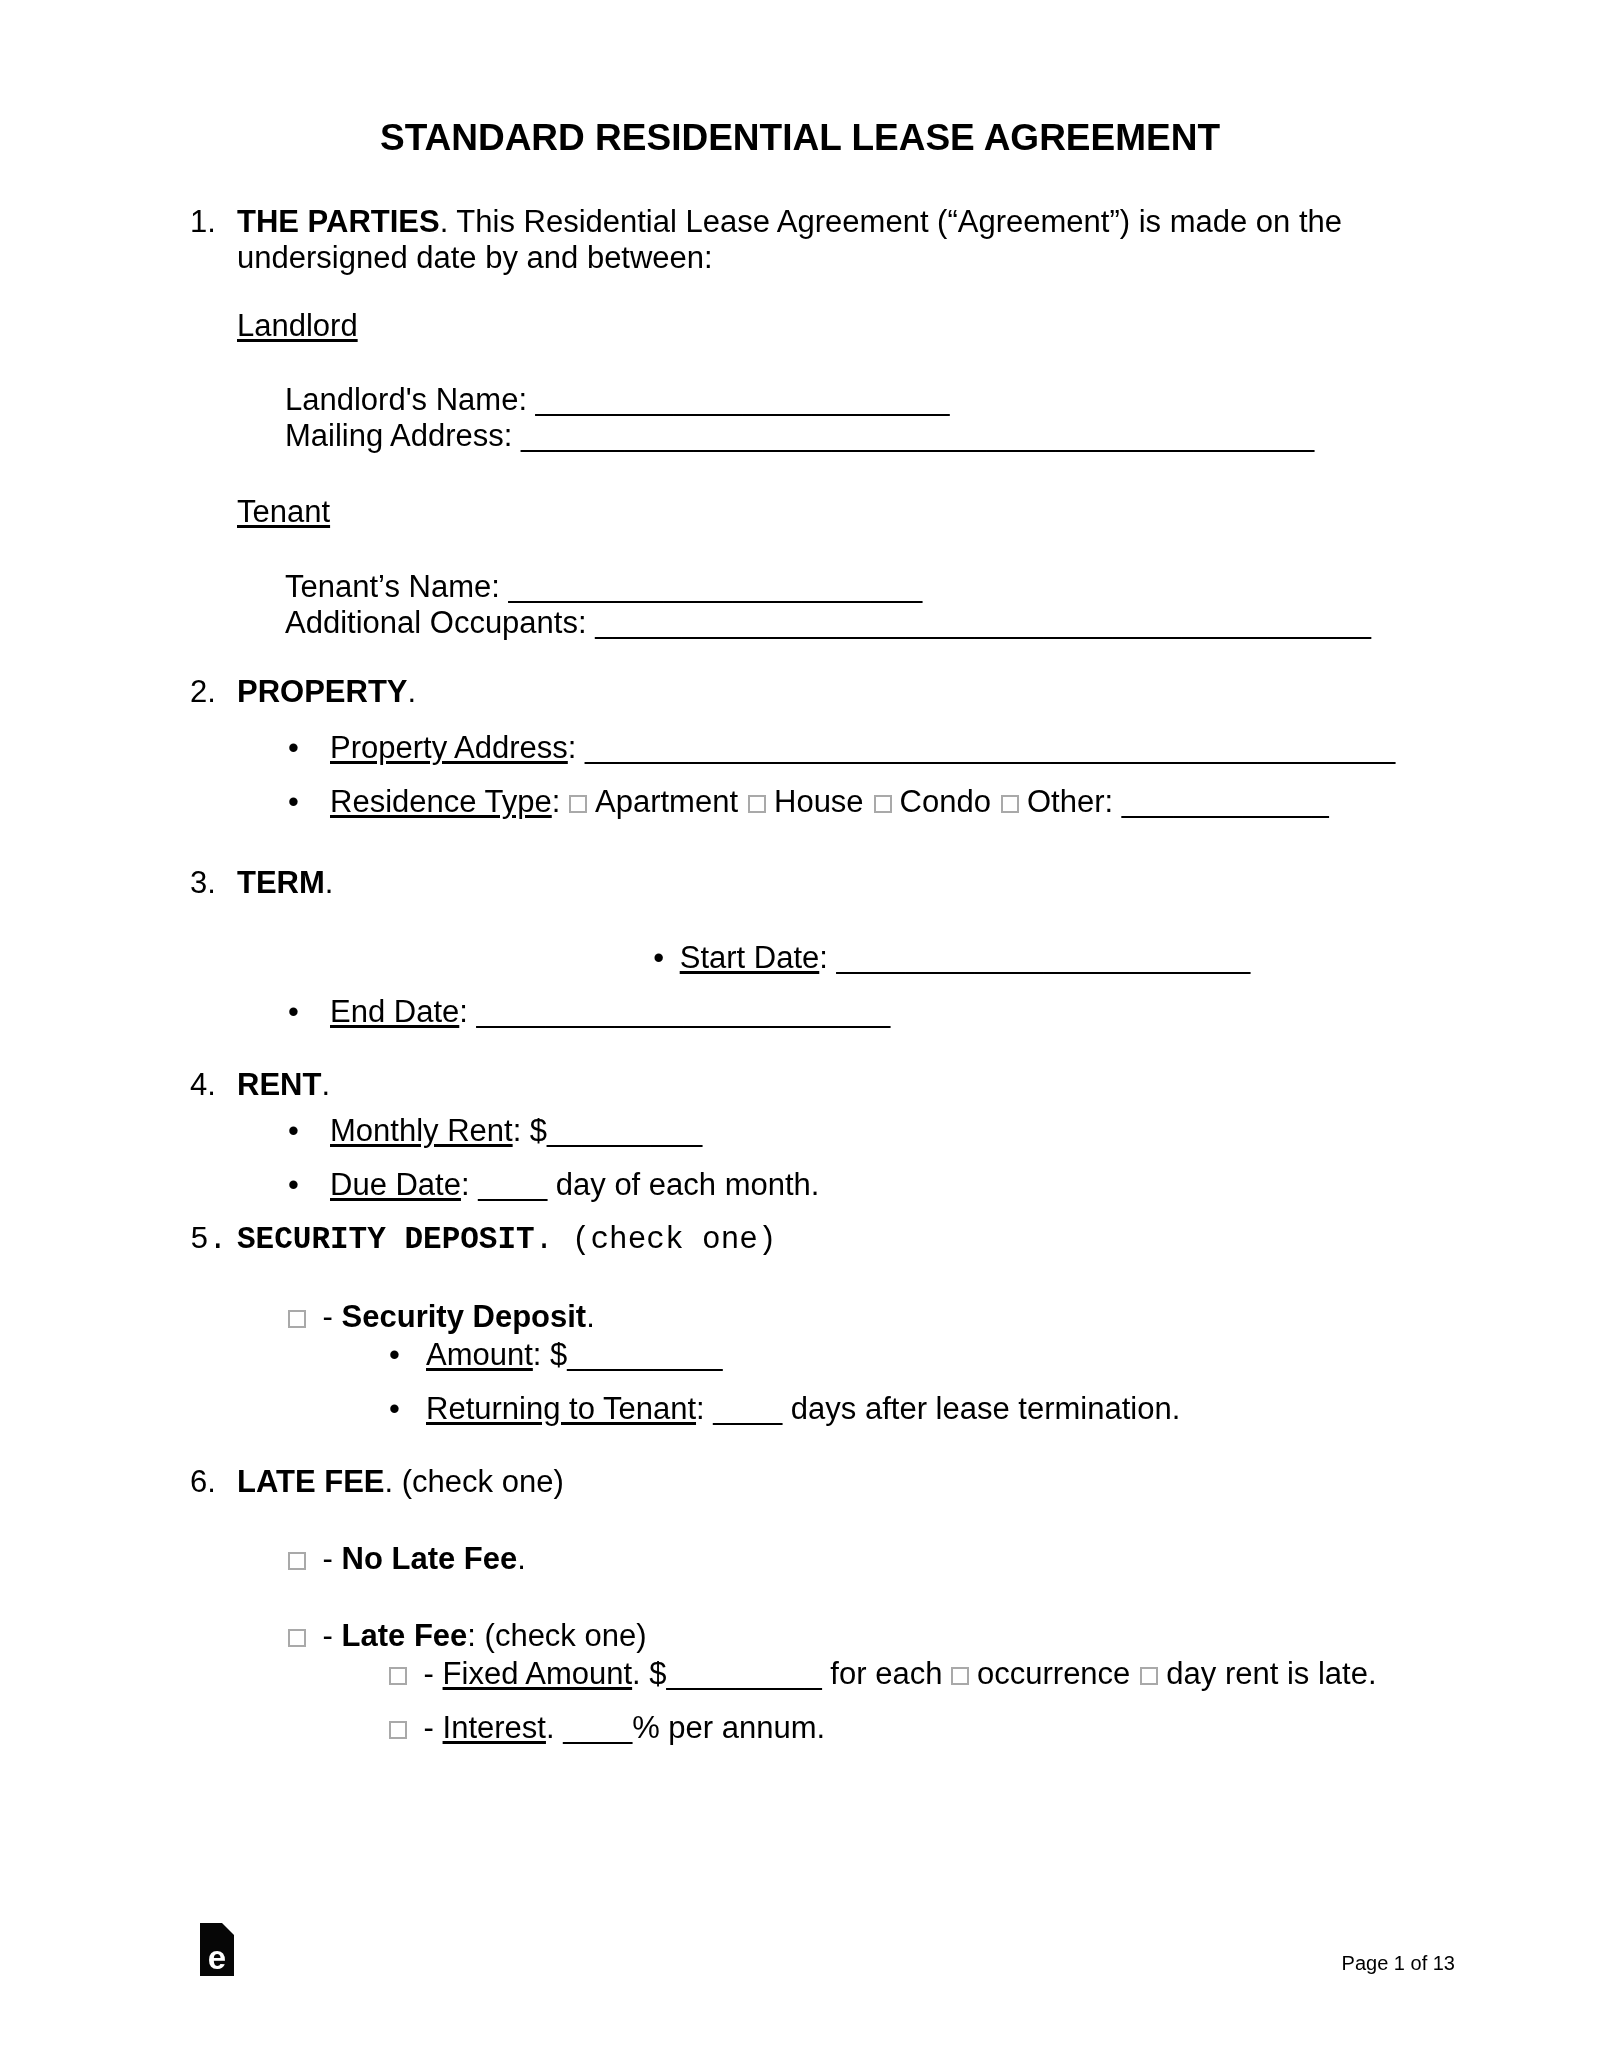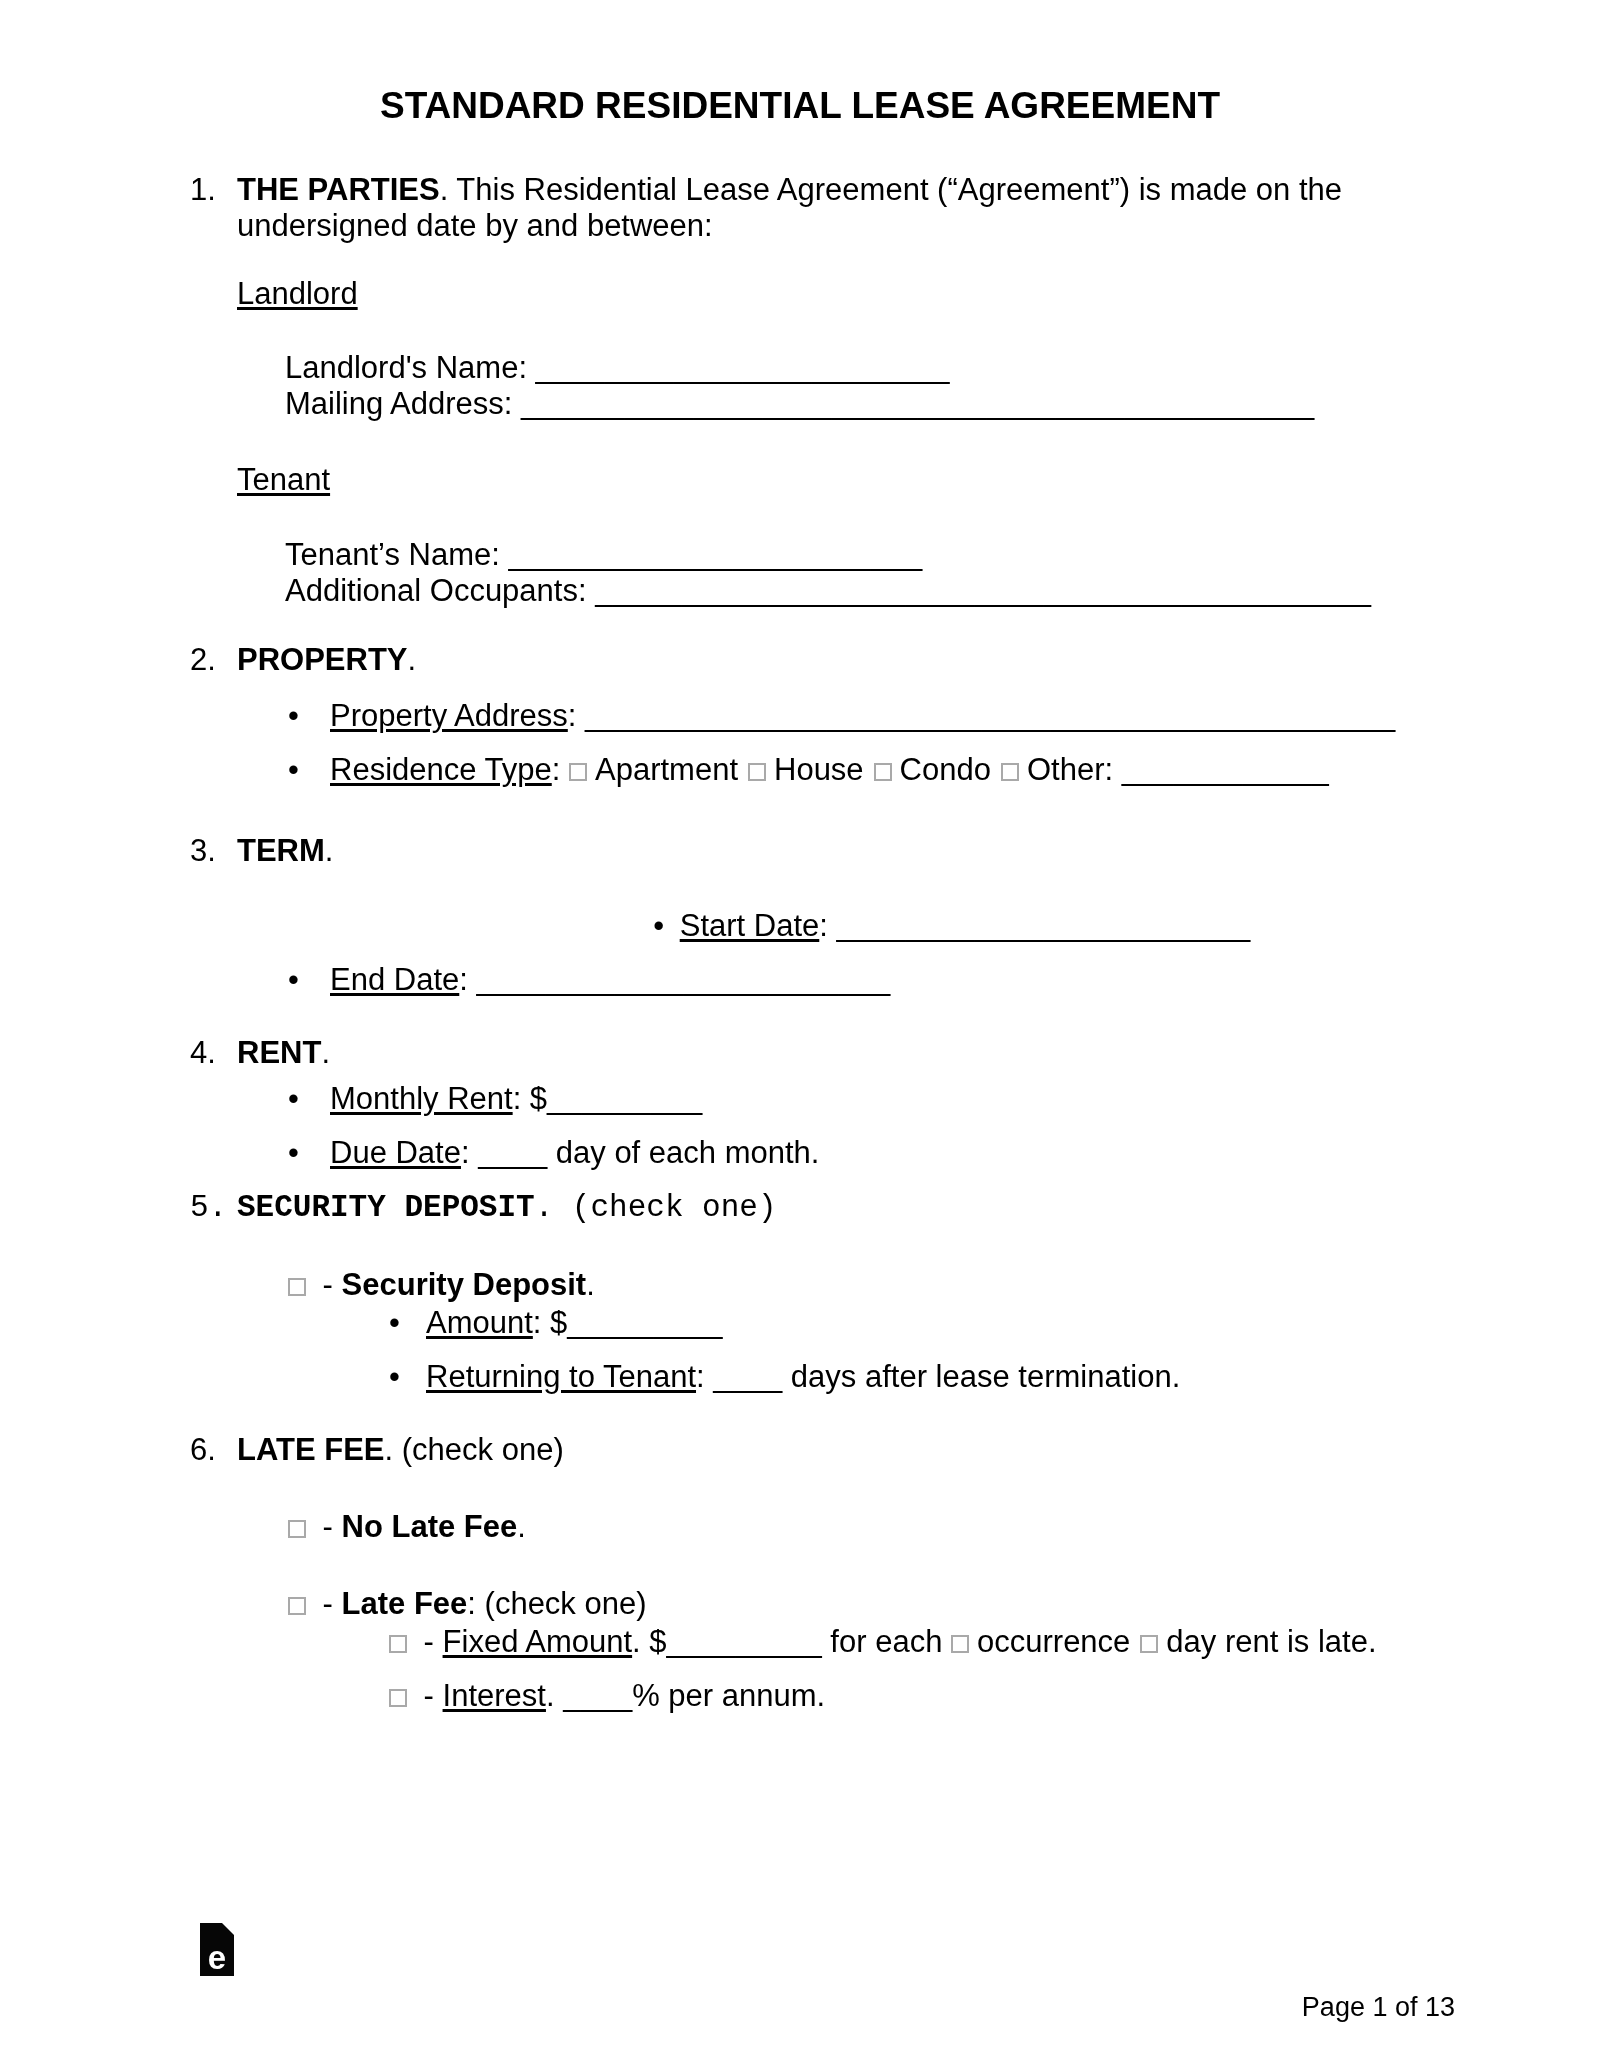--- a/index.html
+++ b/index.html
@@ -1,38 +1,38 @@
 <!DOCTYPE html>
 <html><head>
 <meta charset="utf-8">
 <style>
   html,body { margin:0; padding:0; background:#fff; }
   body { width:1600px; height:2070px; font-family:"Liberation Sans", sans-serif; color:#000; }
   .page { position:absolute; inset:0; width:1600px; height:2070px; background:#fff; overflow:hidden; }
   .line { line-height:36px; font-size:31px; white-space:nowrap; }
-  .title { font-size:37px; font-weight:bold; text-align:center; line-height:44px; margin-top:84px; }
+  .title { font-size:37px; font-weight:bold; text-align:center; line-height:44px; margin-top:116px; }
   .sec { margin-left:190px; }
   .num { display:inline-block; width:47px; }
   .para { display:flex; margin-left:190px; margin-top:44px; white-space:normal; }
   .para .pnum { flex:0 0 47px; }
   .para .ptxt { width:1180px; }
   .b { font-weight:bold; }
   .ul { text-decoration:underline; text-underline-offset:3px; }
   .h2 { margin-left:237px; }
   .f { margin-left:285px; }
   .l1 { margin-left:288px; }
   .l2 { margin-left:389px; }
   .bullet1 { display:inline-block; width:42px; }
   .bullet2 { display:inline-block; width:37px; }
   .cb { display:inline-block; width:14px; height:14px; border:2px solid #a9a9a9; background:#fff; margin-right:8px; vertical-align:-1px; }
   .cb.ml { margin-left:10px; }
   .logo { position:absolute; left:200px; top:1923px; width:34px; height:53px; background:#060606; }
   .logo .fold { position:absolute; top:0; right:0; width:0; height:0; border-top:12px solid #fff; border-left:12px solid transparent; }
   .logo .eletter { position:absolute; left:0; right:0; bottom:2px; text-align:center; color:#fff; font-weight:bold; font-size:33px; line-height:33px; }
-  .pagenum { position:absolute; top:1945px; right:145px; font-size:27px; line-height:36px;margin-top:44px; }
+  .pagenum { position:absolute; top:1945px; right:145px; font-size:20px; line-height:36px; }
   
   .mt-landlord { margin-top:32px; }
   .mt-field1 { margin-top:38px; }
   .mt-tenant { margin-top:40px; }
   .mt-tname { margin-top:39px; }
   .mt-sec2 { margin-top:33px; }
   .mt-b1 { margin-top:20px; }
   .mt-tight { margin-top:18px; }
   .mt-sec3 { margin-top:45px; }
   .mt-start { margin-top:39px;text-align:center; }

